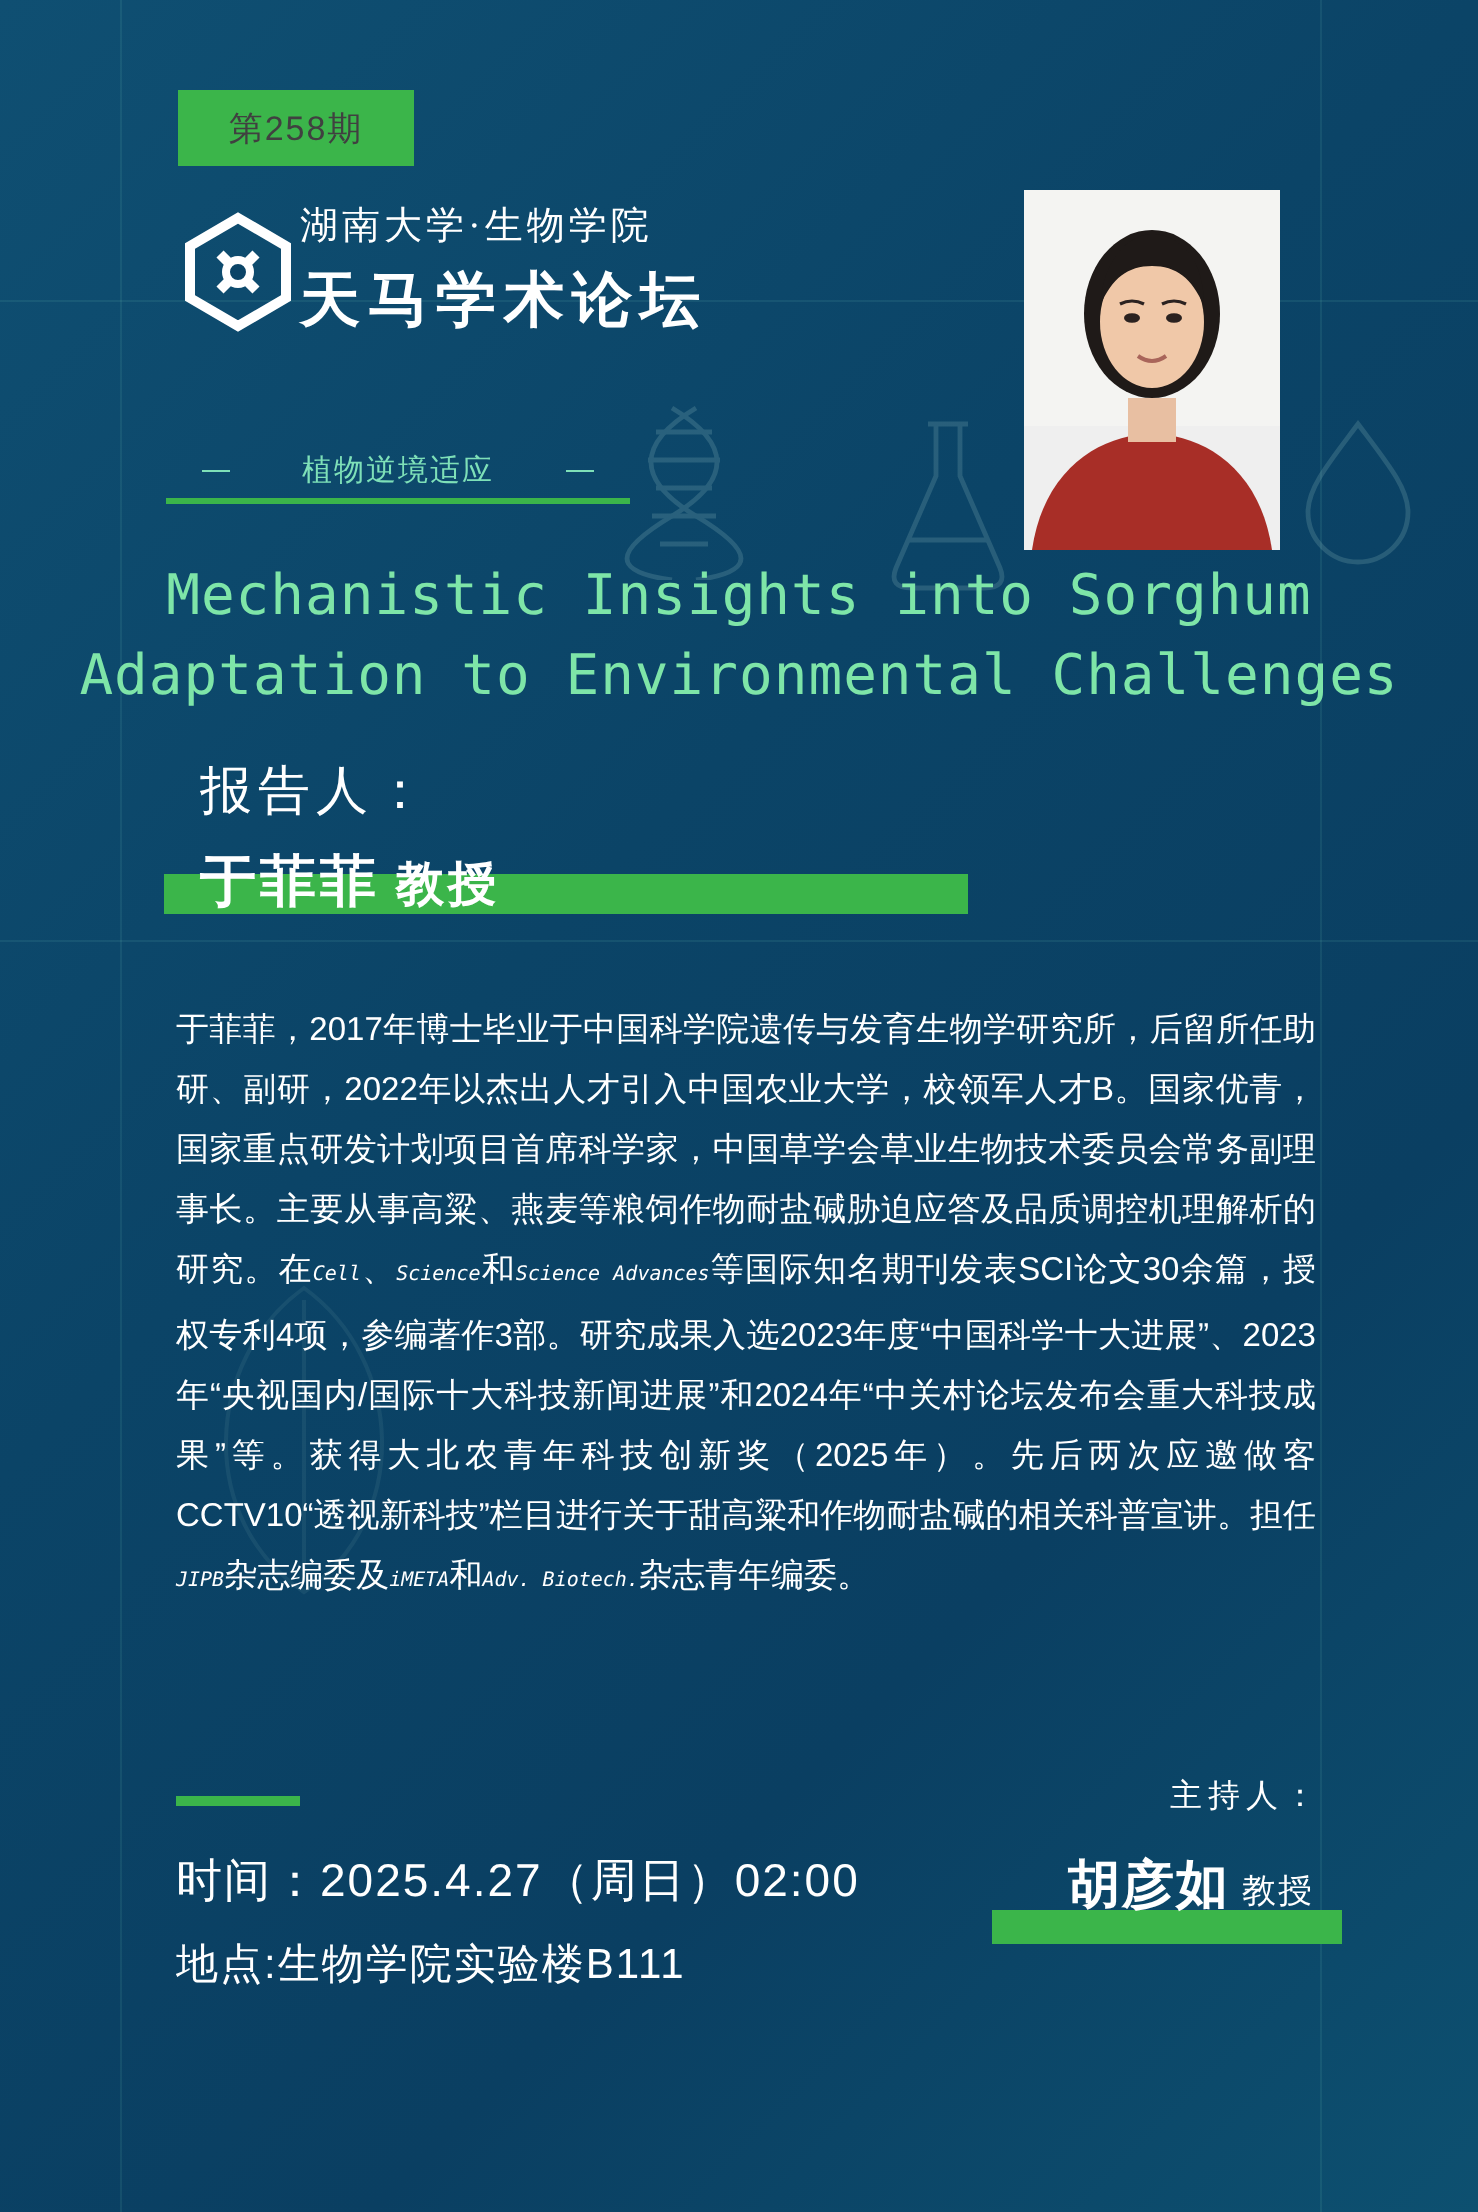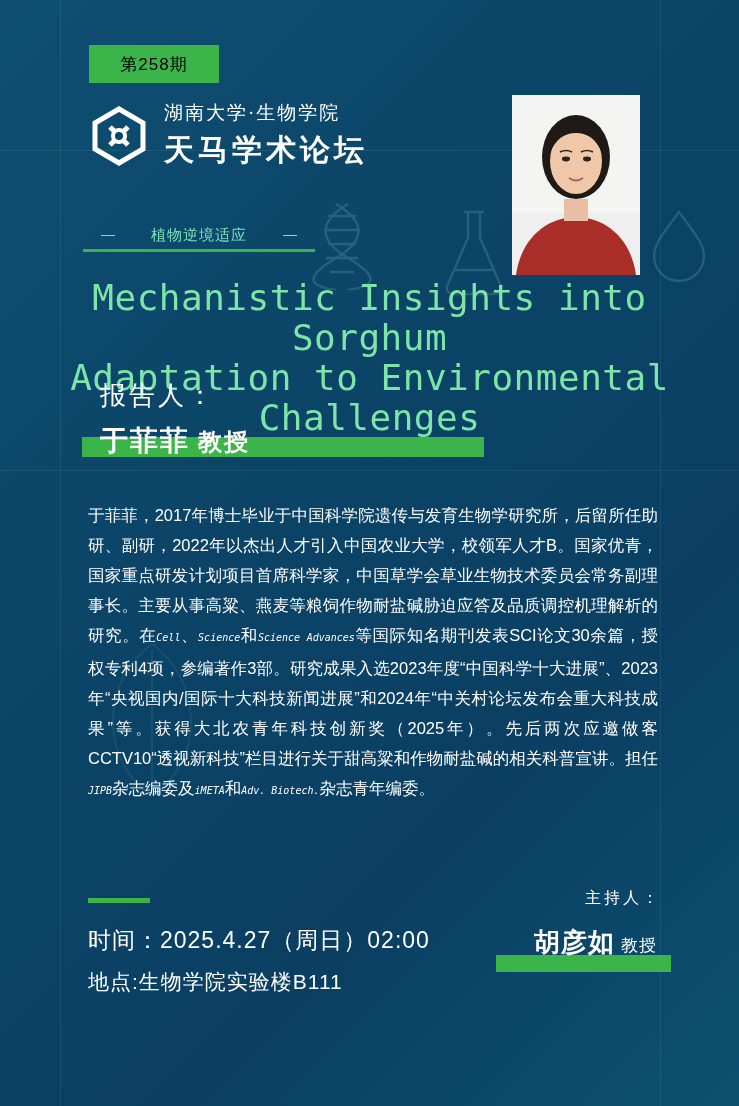--- a/index.html
+++ b/index.html
@@ -27,38 +27,37 @@
   .deco-line {
     position: absolute;
     background: #7fd6c5;
     opacity: 0.10;
   }
   
   .issue-badge {
     position: absolute;
     left: 89px;
     top: 45px;
-    width: 130px;
+    width: 118px;
     height: 38px;
     background: #3bb54a;
     display: flex;
     align-items: center;
     justify-content: center;
-    color: #000000;
+    color: #404040;
     font-size: 17px;
     letter-spacing: 1px;
   }
   
   .logo-wrap {
     position: absolute;
     left: 88px;
     top: 100px;
     display: flex;
     align-items: center;
-    gap: 14px;
   }
   .logo-mark {
     width: 62px;
     height: 62px;
     position: relative;
   }
   .logo-text {
     color: #ffffff;
   }
   .logo-text-top {
@@ -110,21 +109,21 @@
   }
   
   .title {
     position: absolute;
     left: 0;
     right: 0;
     top: 278px;
     text-align: center;
     color: #7ee5a8;
     font-family: "DejaVu Sans Mono", monospace;
-    font-size: 36px;
+    font-size: 28px;
     line-height: 40px;
     letter-spacing: 0.5px;
     padding: 0 16px;
   }
   
   .speaker-label {
     position: absolute;
     left: 100px;
     top: 378px;
     color: #ffffff;

